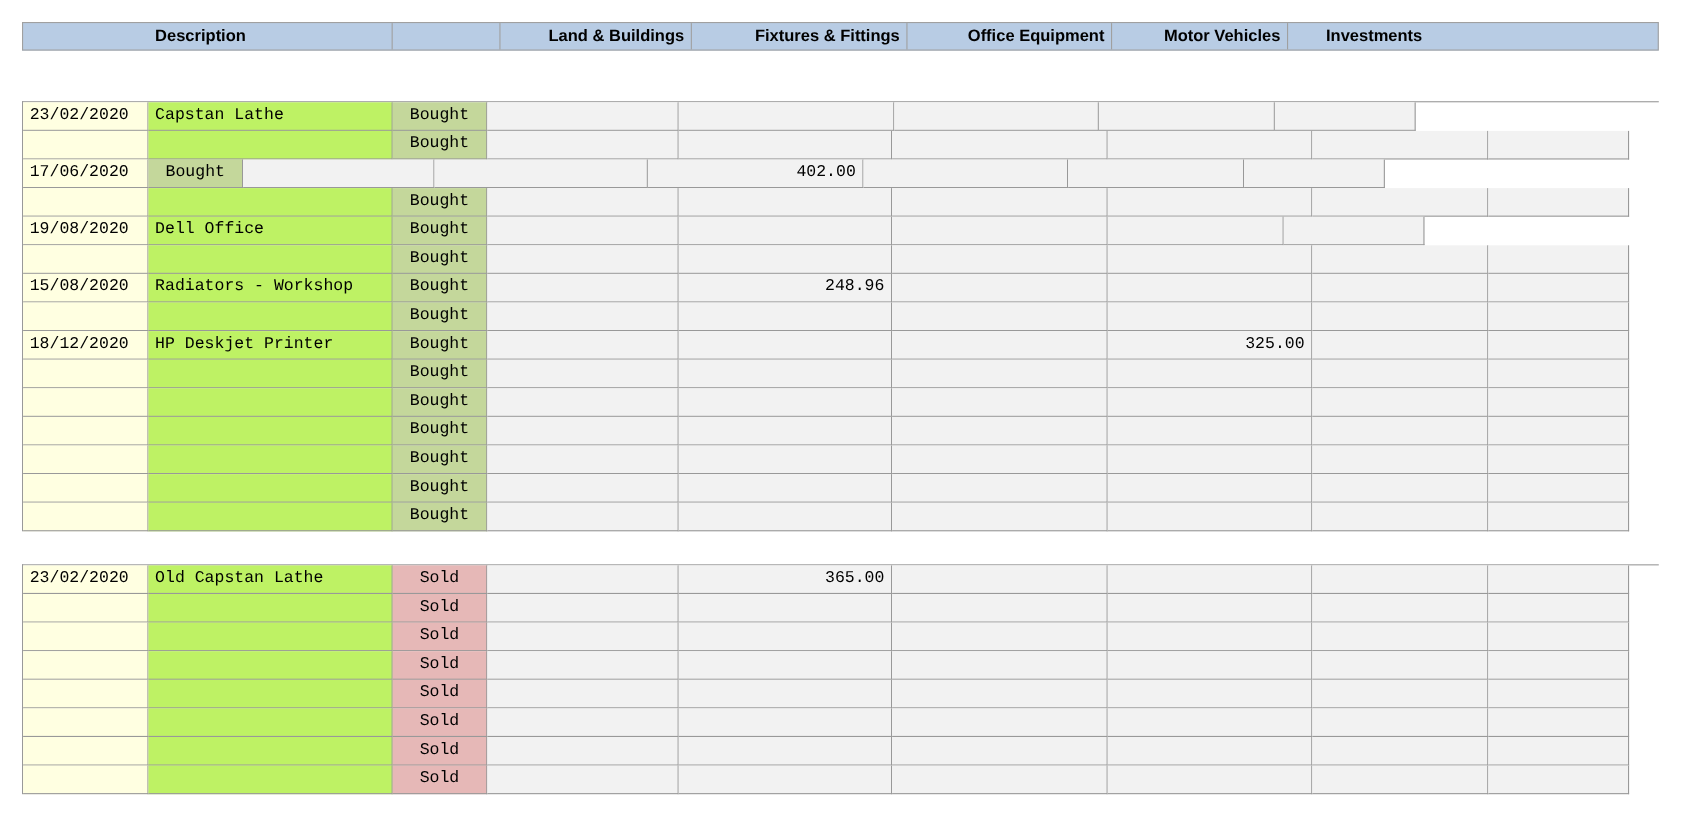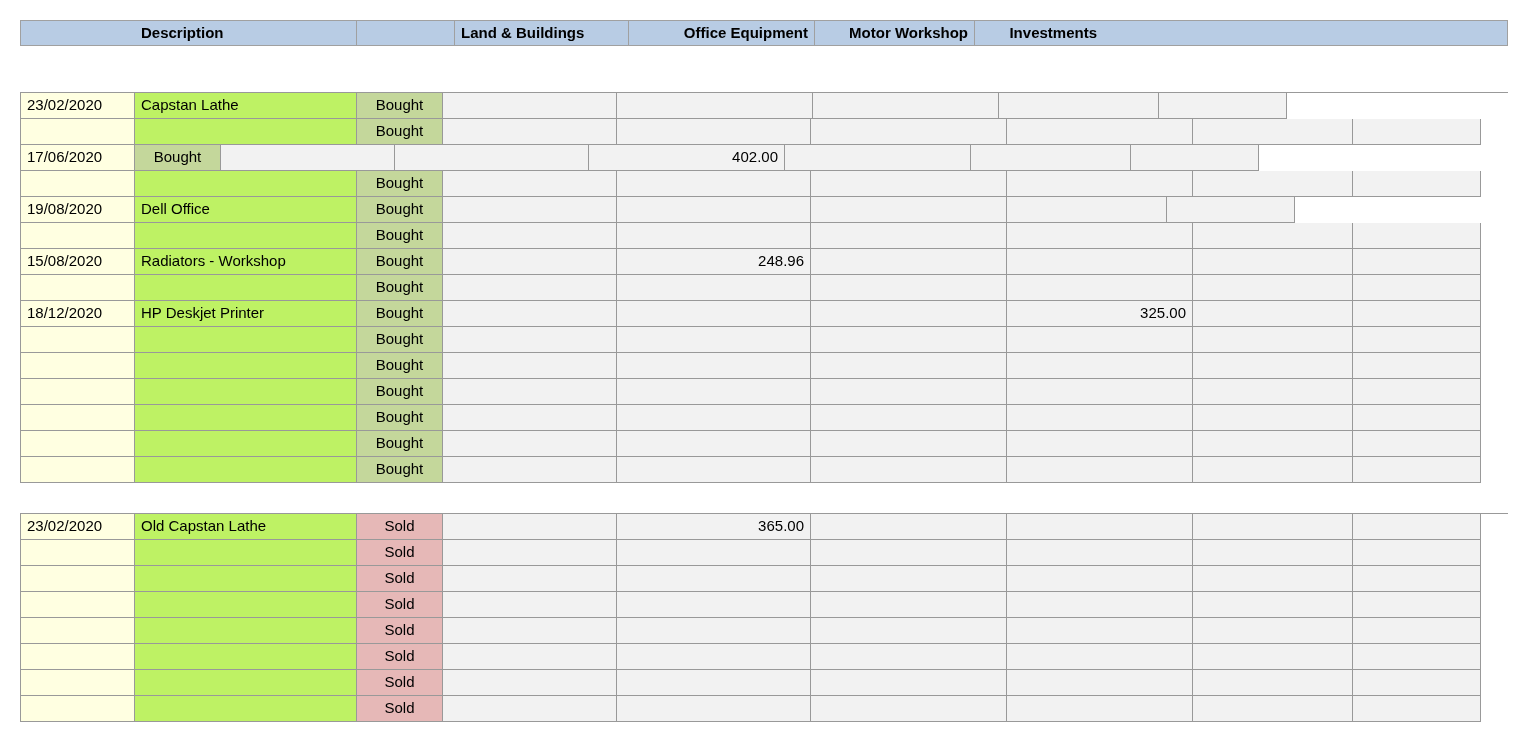--- a/index.html
+++ b/index.html
@@ -31,20 +31,21 @@
   .spacer-sm { height: 30px; }
 
   .grid {
     border-top: 1px solid #999;
     border-left: 1px solid #999;
   }
   .row {
     display: flex;
     height: 26px;
     line-height: 24px;
+    font-family: Liberation Mono, monospace;
   }
   .row > div {
     border-right: 1px solid #999;
     border-bottom: 1px solid #999;
     padding: 0 6px;
     white-space: nowrap;
     overflow: hidden;
   }
 
   .col-date   { width: 114px; background: #ffffe1; }
@@ -58,37 +59,38 @@
   .col-motor  { width: 160px; }
   .col-inv    { width: 128px; }
 
   .bought { background: #c4d79b; }
   .sold   { background: #e6b8b7; }
 
   
   .h-date   { width: 114px; margin-top: 34px; }
   .h-desc   { width: 222px; }
   .h-status { width: 98px; }
-  .h-land   { width: 174px; }
+  .h-land   { width: 174px; text-align: right; }
   .h-plant  { width: 194px; text-align: right; }
   .h-fix    { width: 196px; text-align: right; }
   .h-off    { width: 186px; text-align: right; }
   .h-motor  { width: 160px; text-align: right; }
   .h-inv    { width: 128px; text-align: right; }
 </style>
 </head>
 <body>
 
 <div class="header-row">
   <div class="h-date">Date</div>
   <div class="h-desc">Description</div>
   <div class="h-status"></div>
   <div class="h-land">Land &amp; Buildings</div>
+  <div class="h-fix">Fixtures &amp; Fittings</div>
   <div class="h-off">Office Equipment</div>
-  <div class="h-motor">Motor Workshop</div>
+  <div class="h-motor">Motor Vehicles</div>
   <div class="h-inv">Investments</div>
 </div>
 
 <div class="spacer"></div>
 
 <div class="grid" id="bought-grid">
     <div class="row">
       <div class="col-date">23/02/2020</div>
       <div class="col-desc">Capstan Lathe</div>
       <div class="col-status bought">Bought</div>

